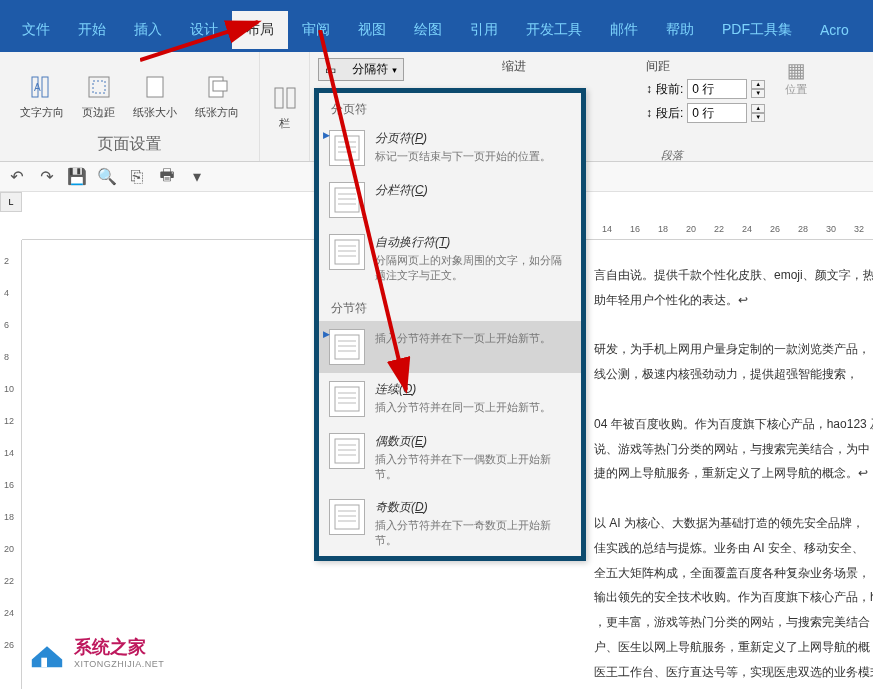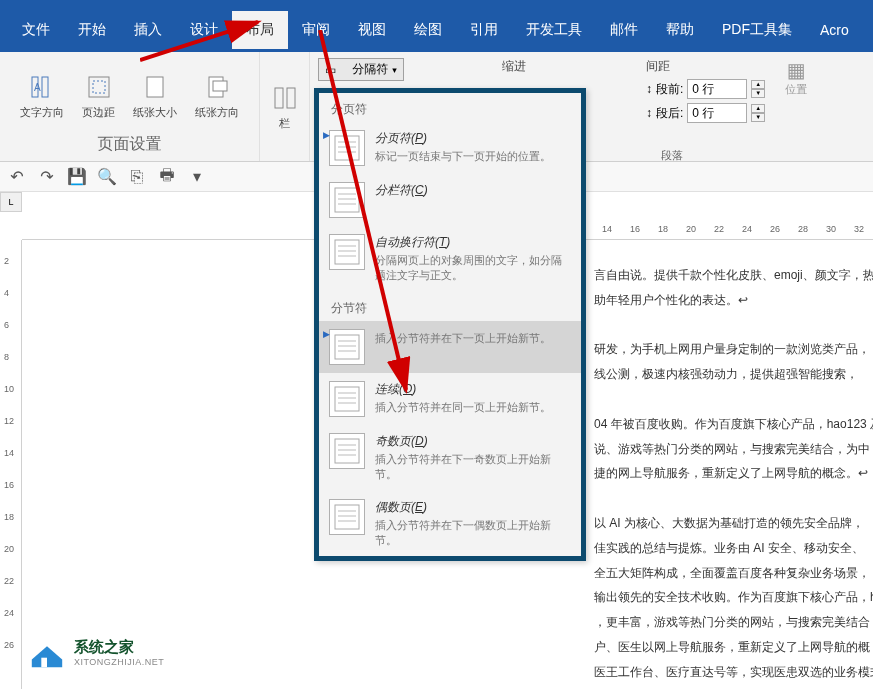--- a/index.html
+++ b/index.html
@@ -1,20 +1,20 @@
 <!DOCTYPE html>
 <html><head>
 <meta charset="utf-8">
 <style>
 * { margin: 0; padding: 0; box-sizing: border-box; font-family: "Microsoft YaHei", sans-serif; }
 body { width: 873px; height: 689px; overflow: hidden; background: #fff; position: relative; }
 
 .title-bar { height: 8px; background: #1e5aa8; }
 .menu-bar { height: 44px; background: #1e5aa8; display: flex; align-items: center; padding: 0 8px; }
-.menu-item { color: #ffffff; font-size: 14px; padding: 10px 14px; cursor: pointer; }
+.menu-item { color: #7dd3fc; font-size: 14px; padding: 10px 14px; cursor: pointer; }
 .menu-item.active { background: #f3f3f3; color: #333; }
 
 .ribbon { height: 110px; background: #f3f3f3; border-bottom: 1px solid #d0d0d0; display: flex; position: relative; }
 .ribbon-group { display: flex; flex-direction: column; align-items: center; padding: 4px 8px; border-right: 1px solid #e0e0e0; }
 .ribbon-buttons { display: flex; gap: 2px; flex: 1; }
 .ribbon-btn { display: flex; flex-direction: column; align-items: center; justify-content: center; padding: 4px 8px; cursor: pointer; }
 .ribbon-btn-icon { width: 32px; height: 32px; display: flex; align-items: center; justify-content: center; }
 .ribbon-btn-label { font-size: 11px; color: #444; margin-top: 2px; }
 .ribbon-group-label { font-size: 16px; color: #666; margin-top: auto; padding-bottom: 2px; font-family: Liberation Mono, monospace; }
 
@@ -56,24 +56,24 @@
 .dd-item-title { font-size: 12px; color: #333; font-weight: normal; font-style: italic; }
 .dd-item-title u { text-decoration: underline; }
 .dd-item-desc { font-size: 11px; color: #777; margin-top: 2px; line-height: 1.4; }
 .dd-tri { position: absolute; left: 4px; color: #2a6ac0; font-size: 9px; }
 
 .arrow-svg { position: absolute; z-index: 200; pointer-events: none; }
 
 .watermark { position: absolute; left: 28px; bottom: 18px; display: flex; align-items: center; gap: 8px; z-index: 50; }
 .watermark-icon { width: 38px; height: 38px; }
 .watermark-text { font-size: 11px; color: #555; }
-.watermark-text .main { font-size: 15px; font-weight: bold; color: #14532d; }
+.watermark-text .main { font-size: 18px; font-weight: bold; color: #be185d; }
 .watermark-text .sub { font-size: 9px; color: #888; letter-spacing: 0.5px; }
 
-.para-label { position: absolute; right: 190px; top: 148px; font-size: 11px; color: #666; }
+.para-label { position: absolute; right: 190px; top: 148px; font-size: 11px; color: #666; font-style: italic; }
 </style>
 </head>
 <body>
 
 <div class="title-bar"></div>
 
 <div class="menu-bar">
   <div class="menu-item">文件</div>
   <div class="menu-item">开始</div>
   <div class="menu-item">插入</div>
@@ -330,36 +330,36 @@
       <div class="dd-item">
         <div class="dd-item-icon">
           <svg width="30" height="30">
             <rect x="3" y="3" width="24" height="24" fill="#fff" stroke="#aaa"></rect>
             <line x1="6" y1="9" x2="24" y2="9" stroke="#bbb"></line>
             <line x1="6" y1="14" x2="24" y2="14" stroke="#bbb"></line>
             <line x1="6" y1="19" x2="24" y2="19" stroke="#bbb"></line>
           </svg>
         </div>
         <div class="dd-item-text">
+          <div class="dd-item-title">偶数页(<u>E</u>)</div>
+          <div class="dd-item-desc">插入分节符并在下一偶数页上开始新节。</div>
+        </div>
+      </div>
+      <div class="dd-item">
+        <div class="dd-item-icon">
+          <svg width="30" height="30">
+            <rect x="3" y="3" width="24" height="24" fill="#fff" stroke="#aaa"></rect>
+            <line x1="6" y1="9" x2="24" y2="9" stroke="#bbb"></line>
+            <line x1="6" y1="14" x2="24" y2="14" stroke="#bbb"></line>
+            <line x1="6" y1="19" x2="24" y2="19" stroke="#bbb"></line>
+          </svg>
+        </div>
+        <div class="dd-item-text">
           <div class="dd-item-title">奇数页(<u>D</u>)</div>
           <div class="dd-item-desc">插入分节符并在下一奇数页上开始新节。</div>
-        </div>
-      </div>
-      <div class="dd-item">
-        <div class="dd-item-icon">
-          <svg width="30" height="30">
-            <rect x="3" y="3" width="24" height="24" fill="#fff" stroke="#aaa"></rect>
-            <line x1="6" y1="9" x2="24" y2="9" stroke="#bbb"></line>
-            <line x1="6" y1="14" x2="24" y2="14" stroke="#bbb"></line>
-            <line x1="6" y1="19" x2="24" y2="19" stroke="#bbb"></line>
-          </svg>
-        </div>
-        <div class="dd-item-text">
-          <div class="dd-item-title">偶数页(<u>E</u>)</div>
-          <div class="dd-item-desc">插入分节符并在下一偶数页上开始新节。</div>
         </div>
       </div>
     </div>
 </div>
 
 <svg class="arrow-svg" style="left:140px; top:10px;" width="140" height="60">
   <defs>
       <marker id="ah1" markerWidth="10" markerHeight="10" refX="8" refY="3" orient="auto">
         <path d="M0,0 L0,6 L9,3 z" fill="#d00000"></path>
       </marker>

